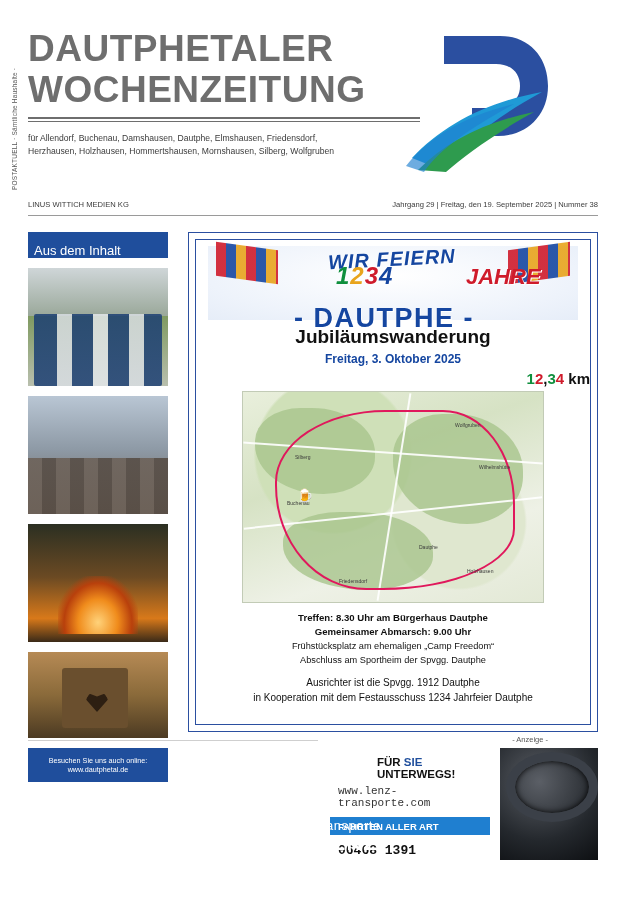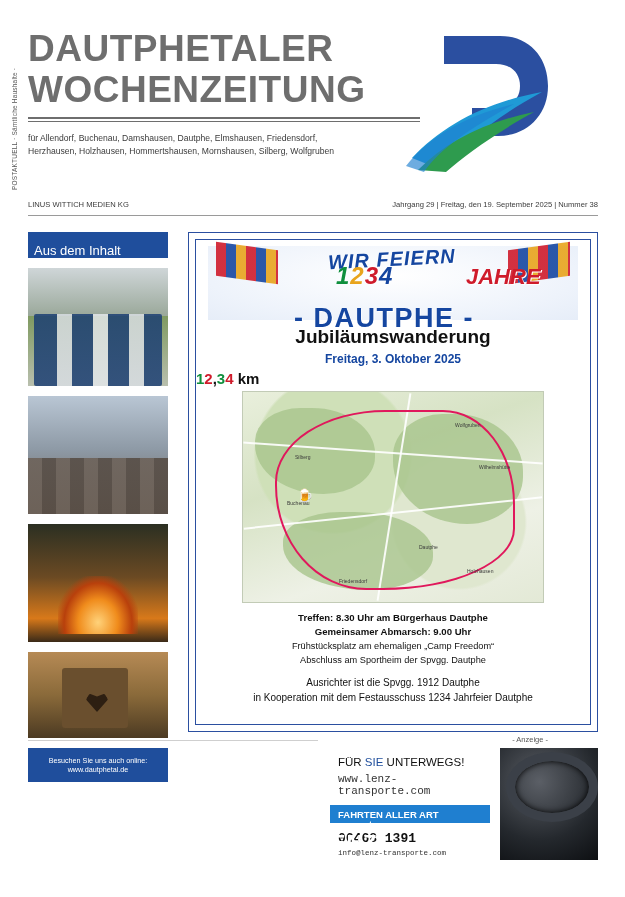--- a/index.html
+++ b/index.html
@@ -235,21 +235,21 @@
   .flag-r { right: 8px; transform: skewY(-8deg); }
   .ad-h1 {
     text-align: center; font-size: 19px; font-weight: bold; color: #111;
     margin-top: 6px;
   }
   .ad-h2 {
     text-align: center; font-size: 12px; font-weight: bold; color: #1546a0;
     margin-top: 4px;
   }
   .ad-km {
-    text-align: left; margin-top: 4px; font-size: 15px; font-weight: bold; color: #111;
+    text-align: right; margin-top: 4px; font-size: 15px; font-weight: bold; color: #111;
   }
   .ad-km .g { color: #0f8f3d; }
   .ad-km .r { color: #cf1b2b; }
   .map {
     position: relative;
     margin: 4px auto 0;
     width: 300px;
     height: 210px;
     background:
       radial-gradient(circle at 30% 30%, #cfe0b8 0 30%, rgba(0,0,0,0) 31%),
@@ -298,21 +298,21 @@
     left: 330px; top: 748px;
     width: 268px; height: 112px;
     background: #111;
     overflow: hidden;
   }
   .ba-left {
     position: absolute; left: 0; top: 0; width: 170px; height: 112px;
     background: #ffffff;
   }
   .ba-title {
-    font-size: 11.5px; font-weight: normal; color: #111; padding: 8px 0 0 8px;
+    font-size: 11.5px; font-weight: bold; color: #111; padding: 8px 0 0 8px; margin-left: 39px;
   }
   .ba-title .sie { color: #1f4e9c; }
   .ba-url {
     font-size: 11px; color: #333; padding: 5px 16px 0 8px; font-family: "Liberation Mono", monospace;
   }
   .ba-band {
     margin: 8px 0 0 0; width: 160px; height: 18px; background: #1f7fd0;
     color: #fff; font-size: 9.5px; font-weight: bold;
     display: flex; align-items: center; padding-left: 8px; box-sizing: border-box;
   }

